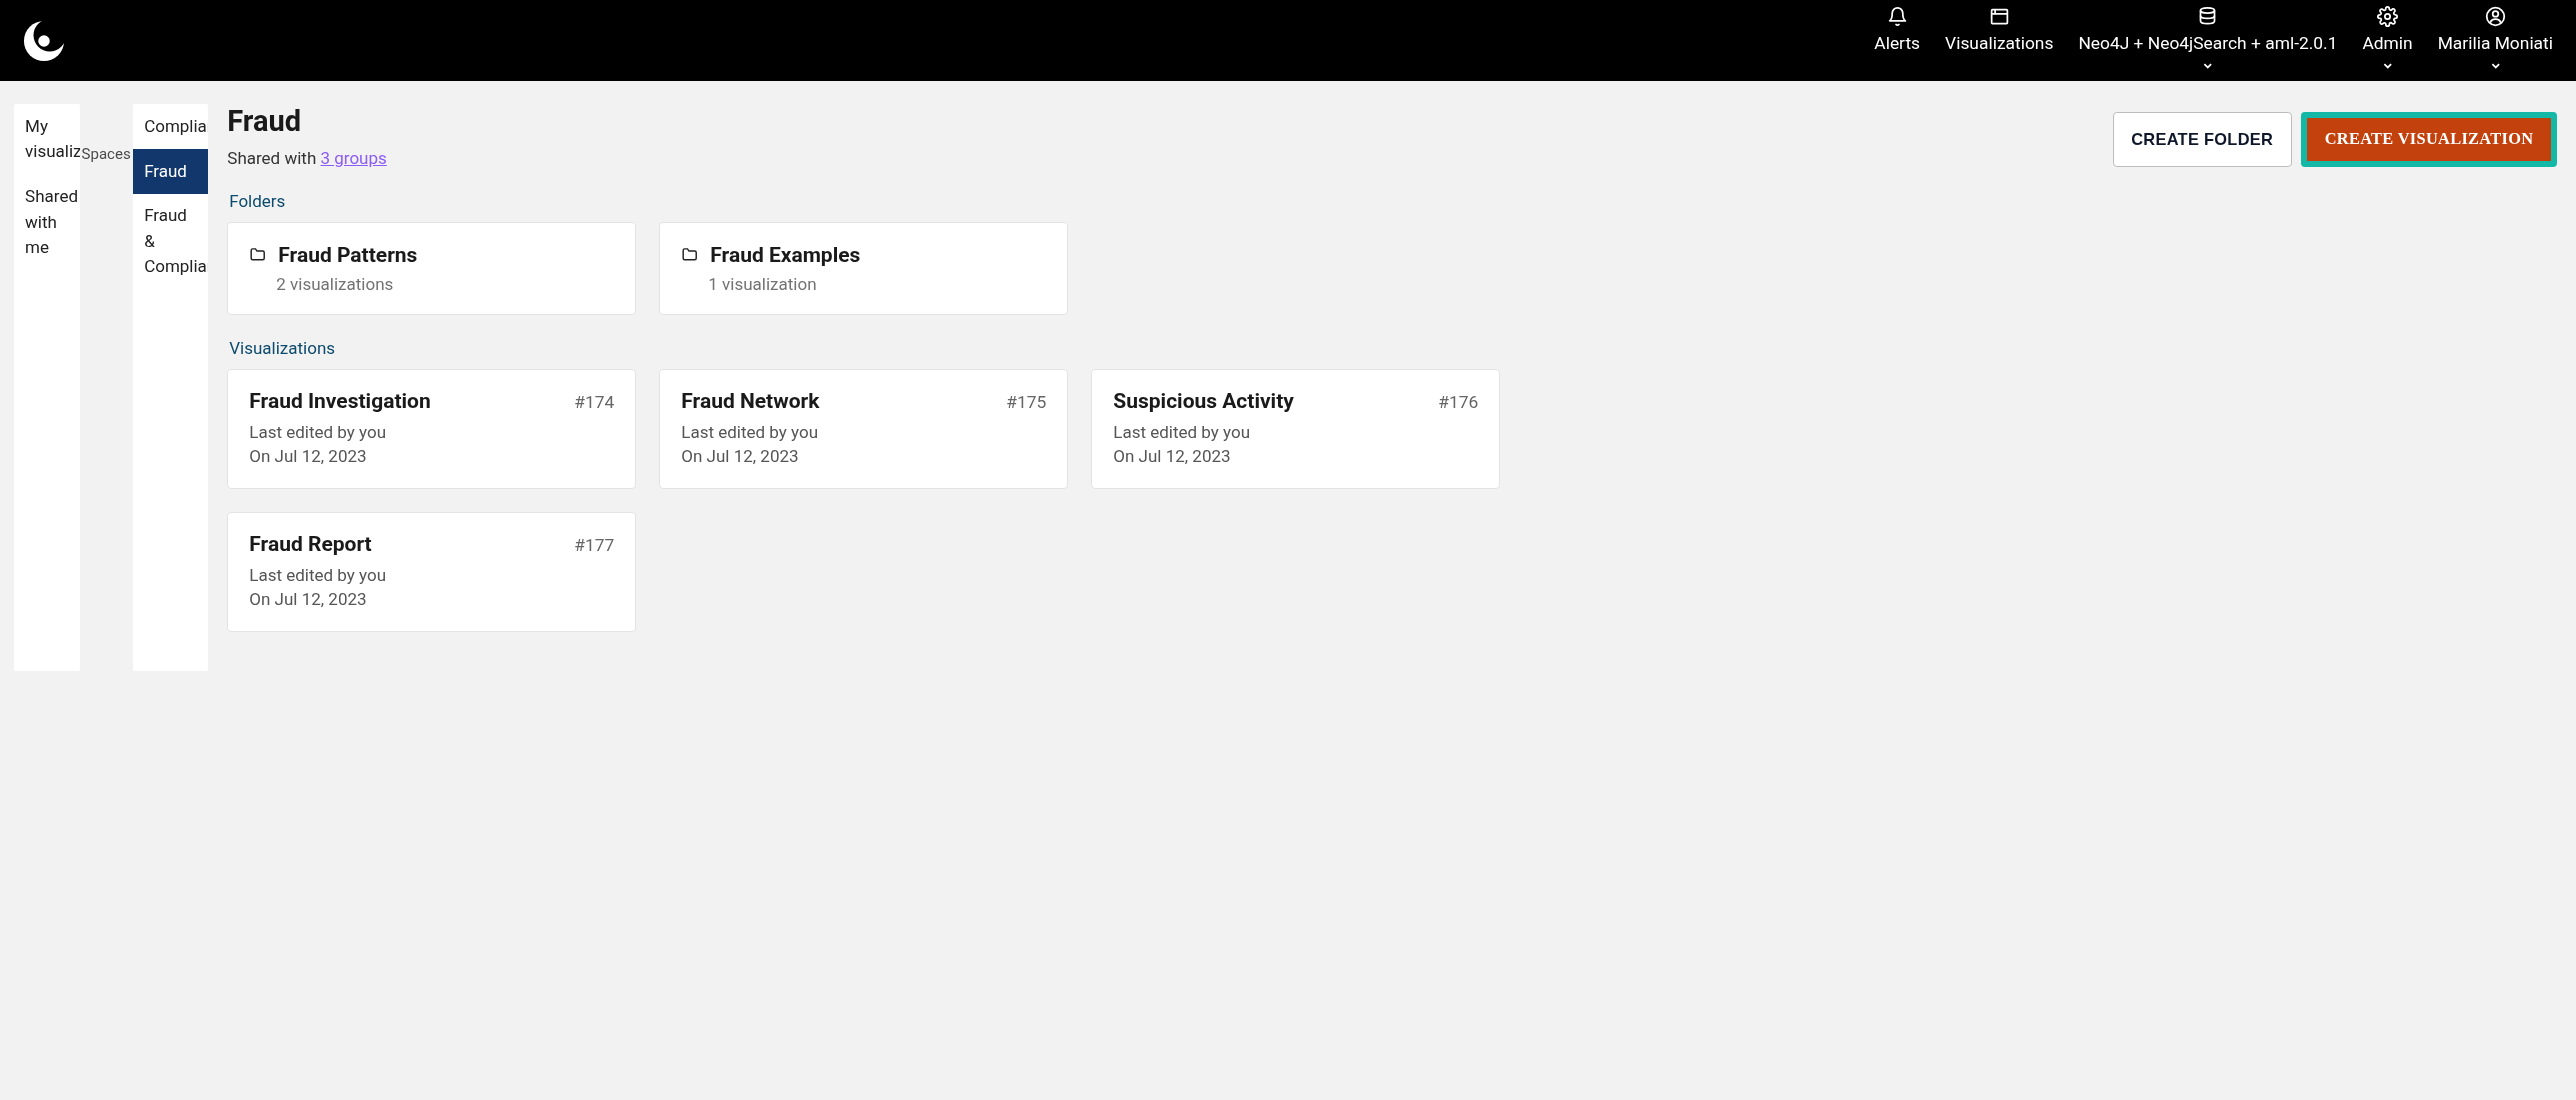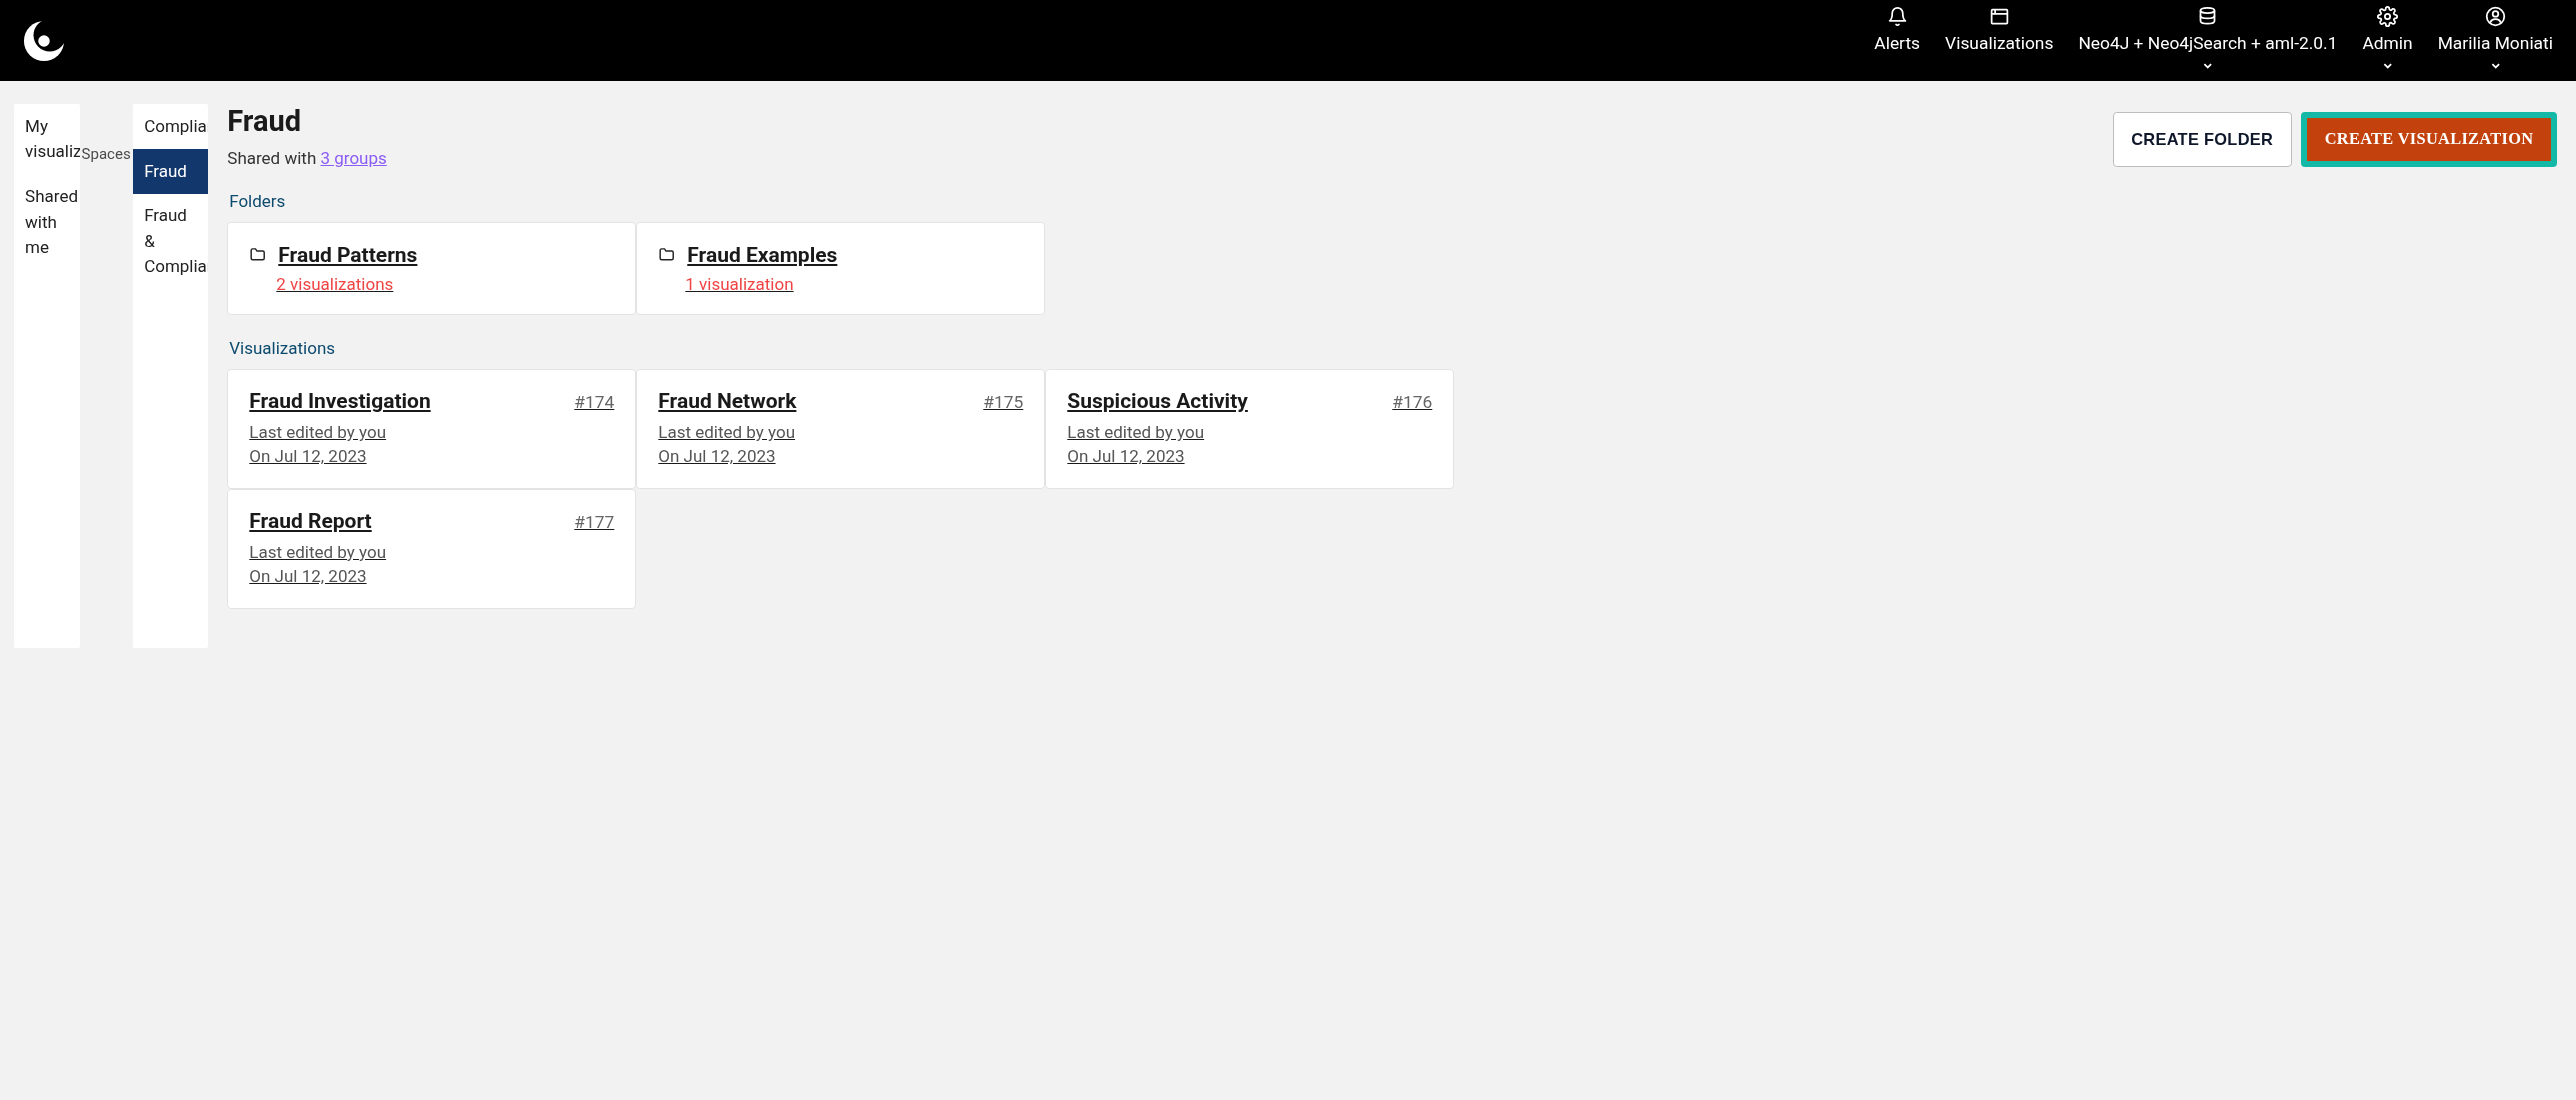--- a/index.html
+++ b/index.html
@@ -132,41 +132,41 @@
       font-family: Liberation Serif, serif;
     }
     .section-heading {
       font-size: 17px;
       color: #0c4a6e;
       margin: 23px 0 11.6px 1.9px;
     }
     .grid {
       display: grid;
       grid-template-columns: repeat(3, 409px);
-      text-decoration: underline;
+      gap: 23px;
     }
     .card {
       background: #fff;
       border: 1px solid #e3e3e3;
       border-radius: 3.9px;
       padding: 19.3px 21px;
       cursor: pointer;
     }
     .folder-card .folder-head {
       display: flex;
       align-items: center;
       gap: 11.6px;
     }
     .folder-card .folder-title {
       font-size: 21px;
       font-weight: 700;
     }
     .folder-card .folder-sub {
       font-size: 17px;
-      color: #ef4444;
+      color: #737373;
       margin-top: 7.7px;
       padding-left: 27px;
     }
     .viz-card .viz-head {
       display: flex;
       align-items: baseline;
       justify-content: space-between;
     }
     .viz-card .viz-title {
       font-size: 21px;

